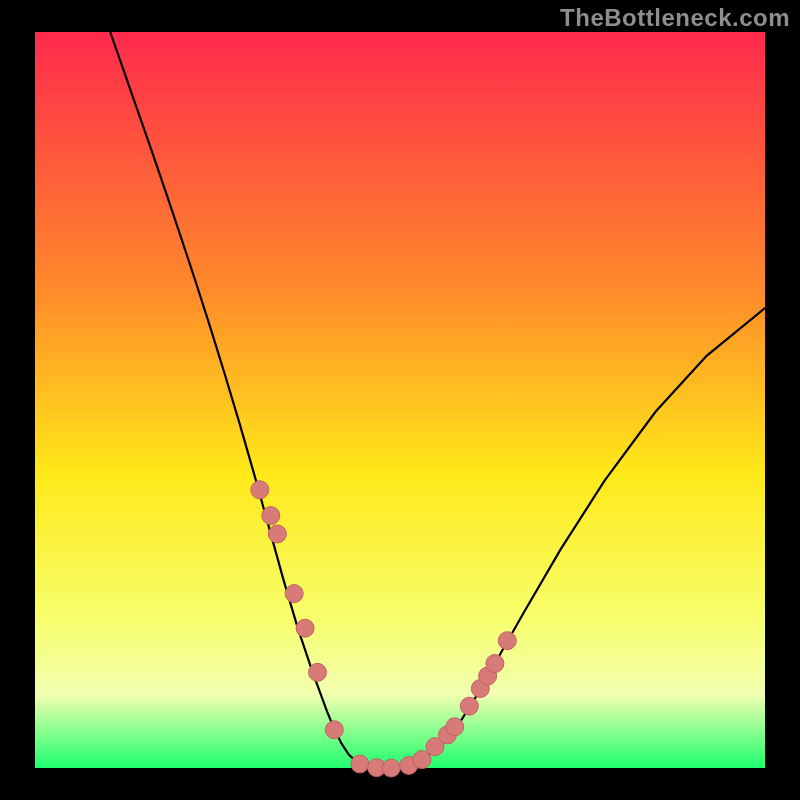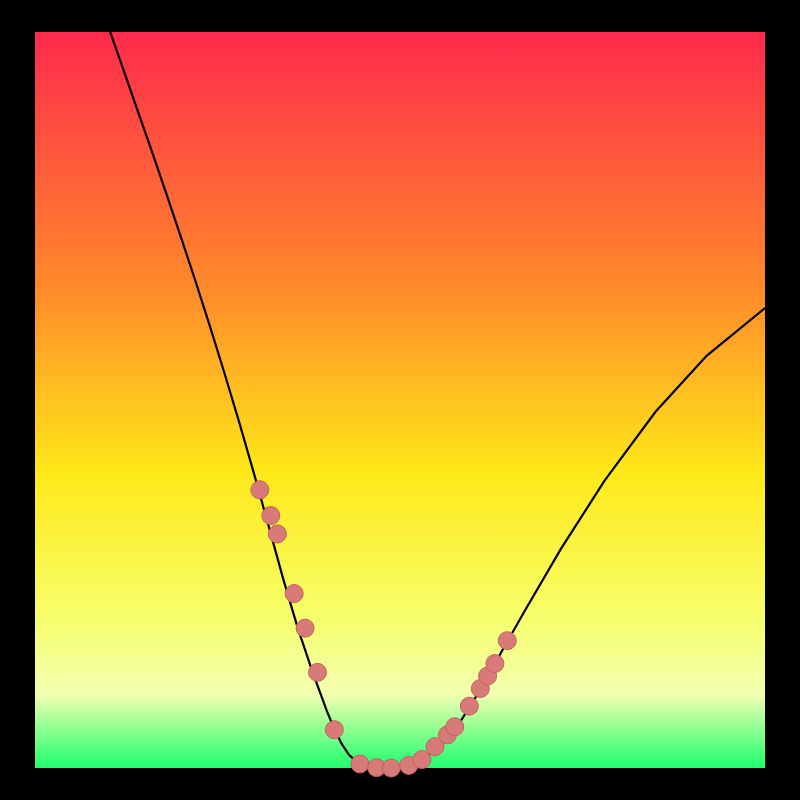--- a/index.html
+++ b/index.html
@@ -66,14 +66,15 @@
         <circle cx="447.45" cy="734.88" r="9" fill="#d77a78" stroke="#c06260" stroke-width="1"></circle>
         <circle cx="454.75" cy="726.78" r="9" fill="#d77a78" stroke="#c06260" stroke-width="1"></circle>
         <circle cx="469.35" cy="706.18" r="9" fill="#d77a78" stroke="#c06260" stroke-width="1"></circle>
         <circle cx="480.30" cy="688.51" r="9" fill="#d77a78" stroke="#c06260" stroke-width="1"></circle>
         <circle cx="487.60" cy="676.00" r="9" fill="#d77a78" stroke="#c06260" stroke-width="1"></circle>
         <circle cx="494.90" cy="663.49" r="9" fill="#d77a78" stroke="#c06260" stroke-width="1"></circle>
         <circle cx="507.31" cy="640.67" r="9" fill="#d77a78" stroke="#c06260" stroke-width="1"></circle>
       </g>
 </svg>
 
+<div class="attribution">TheBottleneck.com</div>
 
 </div>
 
 </body></html>

